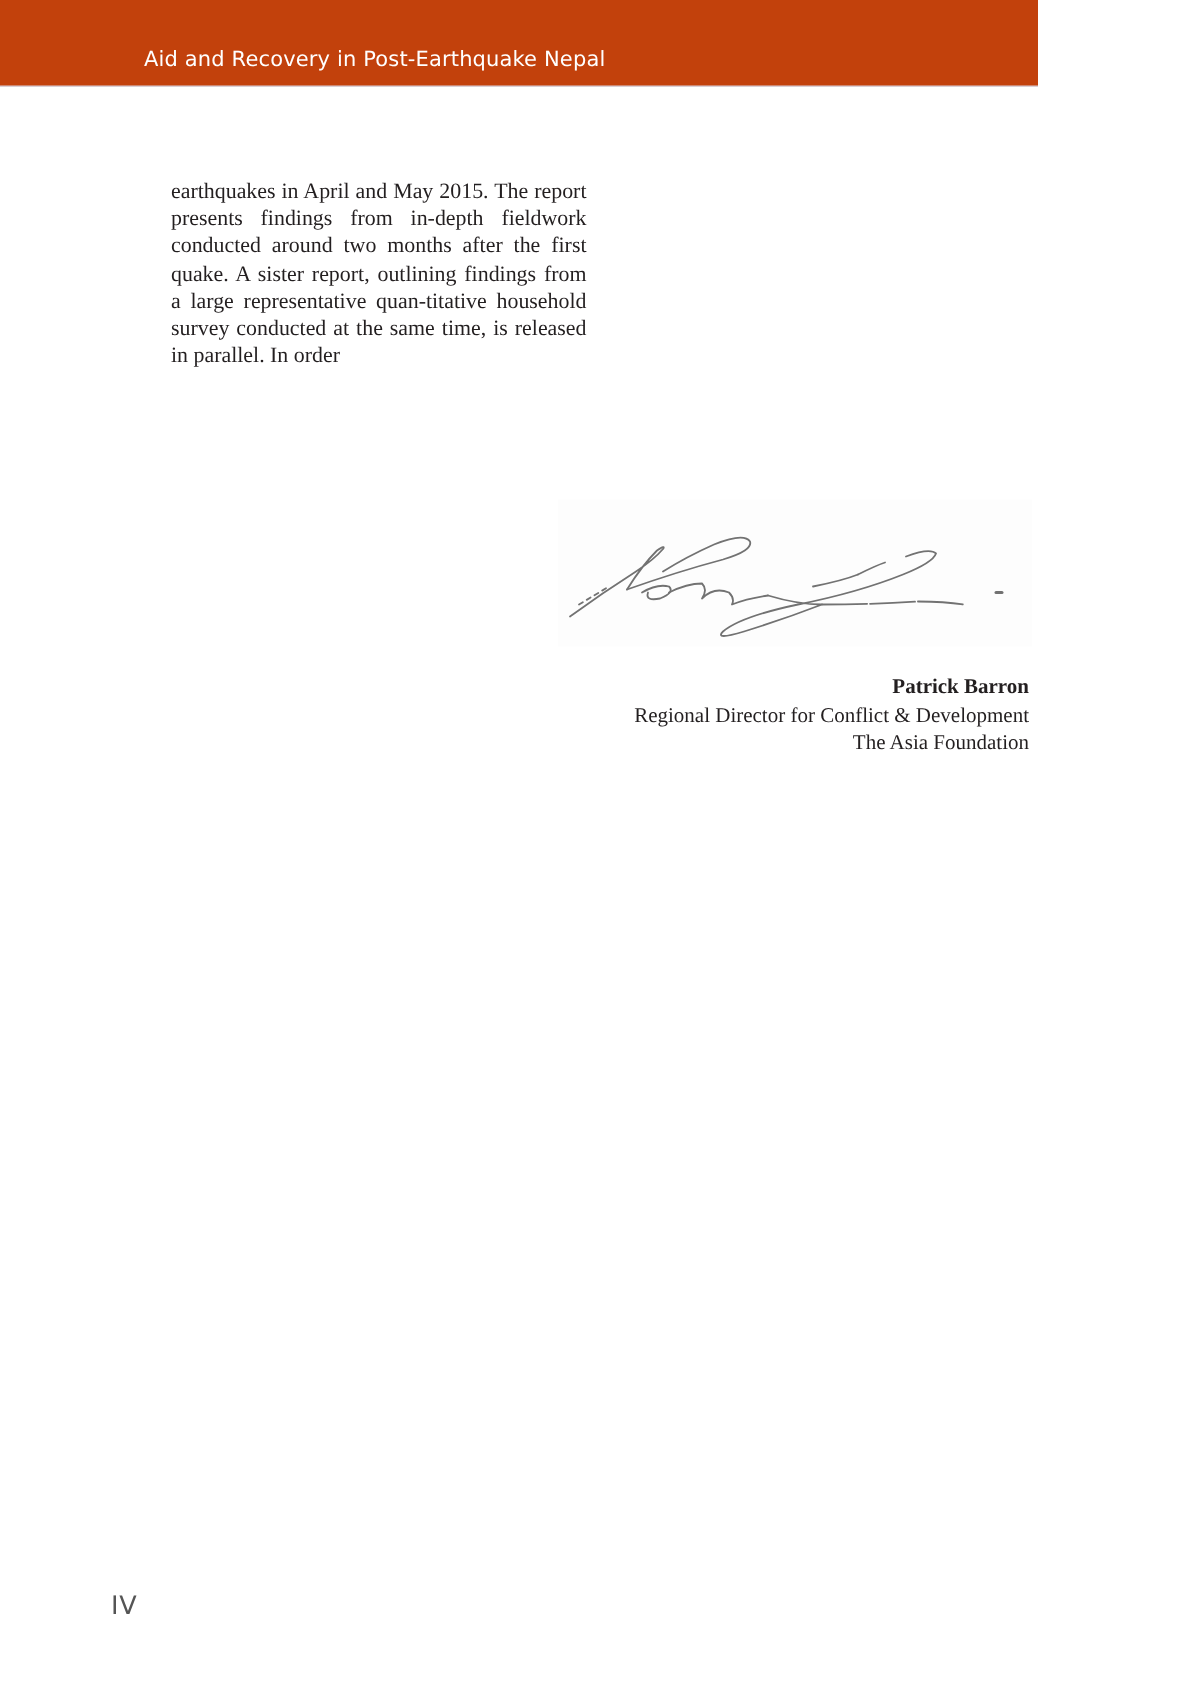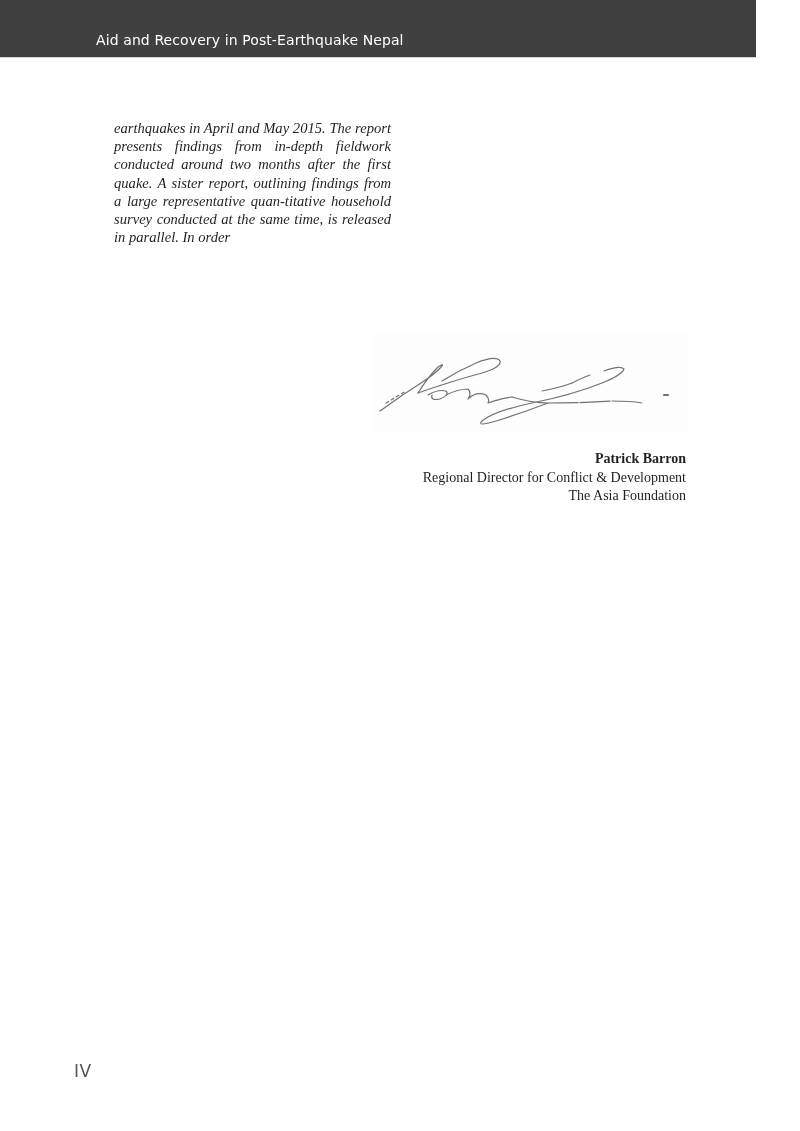--- a/index.html
+++ b/index.html
@@ -11,23 +11,23 @@
       width: 800px;
       height: 1131px;
       position: relative;
       overflow: hidden;
       font-family: "Liberation Serif", "DejaVu Serif", serif;
       color: #231f20;
     }
     .header-band {
       position: absolute;
       left: 0; top: 0;
-      width: 756px;
+      width: 692px;
       height: 57px;
-      background: #404040;
+      background: #c2410c;
       border-bottom: 1px solid #d9cfd6;
     }
     .header-title {
       position: absolute;
       left: 96px;
       top: 31px;
       font-family: "DejaVu Sans", "Liberation Sans", sans-serif;
       font-size: 14px;
       color: #ffffff;
       letter-spacing: 0.1px;
@@ -37,21 +37,20 @@
     .col {
       position: absolute;
       top: 119px;
       width: 277px;
       font-size: 14.6px;
       line-height: 18.2px;
       text-align: justify;
     }
     .col p {
       margin: 0;
-      font-style: italic;
     }
     .col-left { left: 114px; }
     .col-right { left: 409px; }
     .col-right p + p { margin-top: 18.2px; }
     .signature {
       position: absolute;
       left: 372px;
       top: 333px;
       width: 316px;
       height: 98px;

